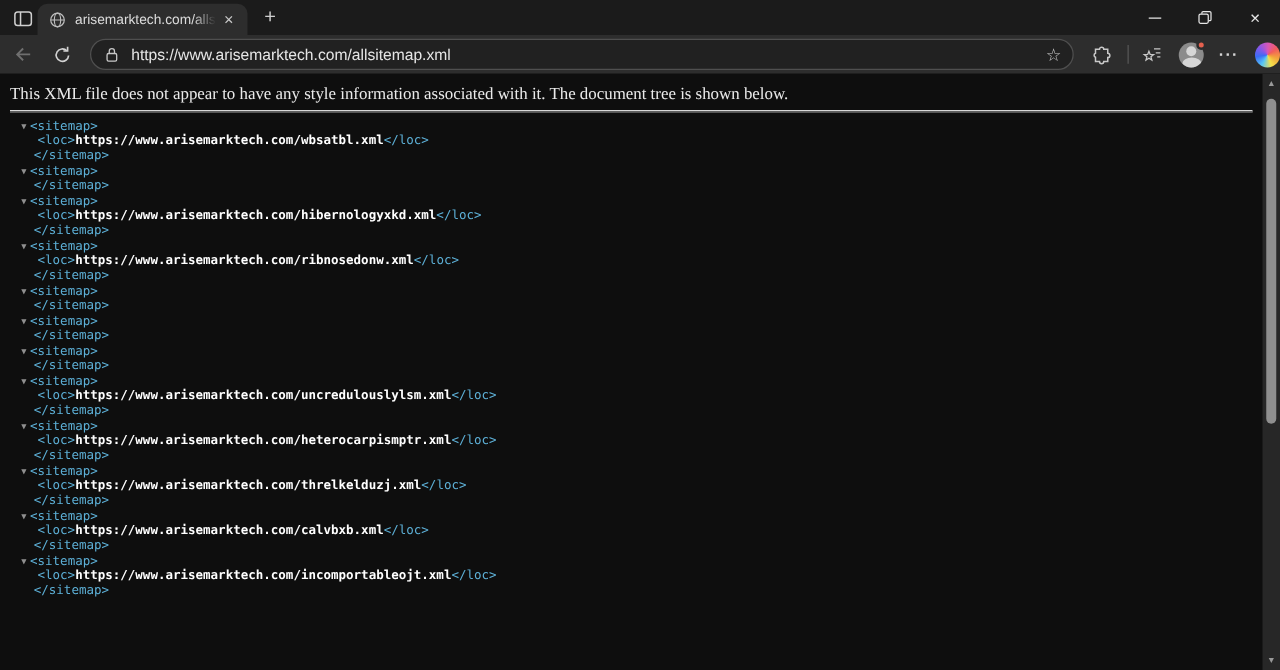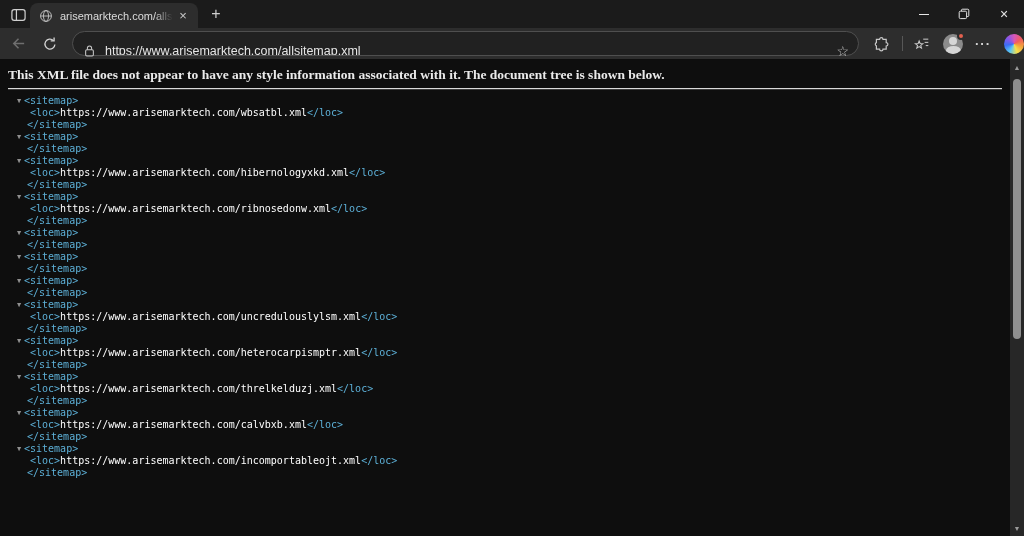--- a/index.html
+++ b/index.html
@@ -19,51 +19,51 @@
   .win-controls { position:absolute; right:0; top:0; height:28px; display:flex; }
   .win-btn { width:40px; height:28px; display:flex; align-items:center; justify-content:center; color:#e6e6e6; cursor:pointer; }
   .min-glyph { width:10px; height:1px; background:#e6e6e6; }
   .win-btn.close { font-size:14px; }
 
   
   .toolbar { position:absolute; top:28px; left:0; width:100%; height:31px; background:var(--chrome-bg,#2d2d2d); display:flex; align-items:center; }
   .nav-btn { width:18px; height:18px; display:flex; align-items:center; justify-content:center; cursor:pointer; }
   .back-button { margin-left:10px; }
   .refresh-button { margin-left:13px; }
-  .address-bar { margin-left:13px; width:788px; height:25px; background:#212121; border:1px solid #4f4f4f; border-radius:13px; display:flex; padding:12px 9px 0 10px; }
+  .address-bar { margin-left:13px; width:788px; height:25px; background:#212121; border:1px solid #4f4f4f; border-radius:13px; display:flex; align-items:center; padding:0 9px 0 10px; }
   .url-text { flex:1 1 auto; font-size:12.5px; color:#e6e6e6; white-space:nowrap; overflow:hidden; margin-left:9px; cursor:text; }
   .fav-star { flex:0 0 auto; color:#c8c8c8; font-size:14px; cursor:pointer; line-height:1; }
   .tb-icon { display:flex; align-items:center; justify-content:center; cursor:pointer; }
   .extensions-button { margin-left:15px; }
   .tb-divider { width:1px; height:15px; background:#575757; margin-left:12px; }
   .favorites-button { margin-left:10px; }
   .avatar { position:relative; margin-left:13px; width:20px; height:20px; border-radius:50%; background:#8b8b8b; overflow:visible; cursor:pointer; }
   .avatar-head { position:absolute; left:6px; top:3.5px; width:8px; height:8px; border-radius:50%; background:#d6d6d6; }
   .avatar-body { position:absolute; left:2.5px; top:12px; width:15px; height:9px; border-radius:50% 50% 0 0; background:#d6d6d6; }
   .avatar-mask { position:absolute; inset:0; border-radius:50%; overflow:hidden; }
   .avatar-badge { position:absolute; right:-2px; top:-2px; width:8px; height:8px; border-radius:50%; background:var(--badge,#e4604e); border:2px solid #2d2d2d; }
   .more-button { margin-left:12px; color:#d6d6d6; font-size:13px; letter-spacing:1px; font-weight:bold; }
   .copilot-button { margin-left:13px; width:20px; height:20px; border-radius:50%;
     background:conic-gradient(from 210deg, #58c7f5, #3b6cf5, #8a57e8, #d957b5, #f25c5c, #f2a23c, #f5e04b, #58c7f5); }
 
   
   .page { position:absolute; top:59px; left:0; right:0; bottom:0; background:var(--page-bg,#0e0e0e); overflow:hidden; padding:7px 22px 0 8px; }
-  .viewer-message { font-family:"Liberation Serif", serif; font-size:13.5px; line-height:17px; color:#eaeaea;font-weight:bold; }
+  .viewer-message { font-family:"Liberation Serif", serif; font-size:13.5px; line-height:17px; color:#eaeaea; }
   .hr { height:2px; background:#d9d9d9; border-bottom:1px solid #3a3a3a; margin:5px 0 4px 0; }
   .xml-tree { margin-top:5px; font-family:"DejaVu Sans Mono","Liberation Mono",monospace; font-size:10px; line-height:12px; }
   .xline { white-space:pre; height:12px; }
   .lvl-root { padding-left:2px; }
   .lvl-open { padding-left:9px; }
   .lvl-loc  { padding-left:22px; }
   .lvl-close{ padding-left:19px; }
   .arrow { display:inline-block; width:7px; font-size:7px; color:var(--xml-arrow,#8f8f8f); vertical-align:1px; cursor:pointer; }
   .tag  { color:var(--xml-tag,#5db0d7); }
   .attr { color:var(--xml-attr-name,#9bbbdc); }
   .aval { color:var(--xml-attr-value,#f29766); }
-  .txt  { color:var(--xml-text,#ffffff); font-weight:normal; }
+  .txt  { color:var(--xml-text,#ffffff); font-weight:bold; }
 
   
   .scrollbar { position:absolute; top:59px; right:0; width:14px; height:477px; background:#272727; }
   .scroll-arrow { position:absolute; left:0; width:14px; height:14px; display:flex; align-items:center; justify-content:center; font-size:7px; color:#9a9a9a; cursor:pointer; }
   .scroll-arrow.up { top:1px; } .scroll-arrow.down { bottom:1px; }
   .scroll-thumb { position:absolute; left:3px; top:20px; width:8px; height:260px; background:#8f8f8f; border-radius:4px; cursor:grab; }
 
   svg { display:block; }
 </style>
 </head>

